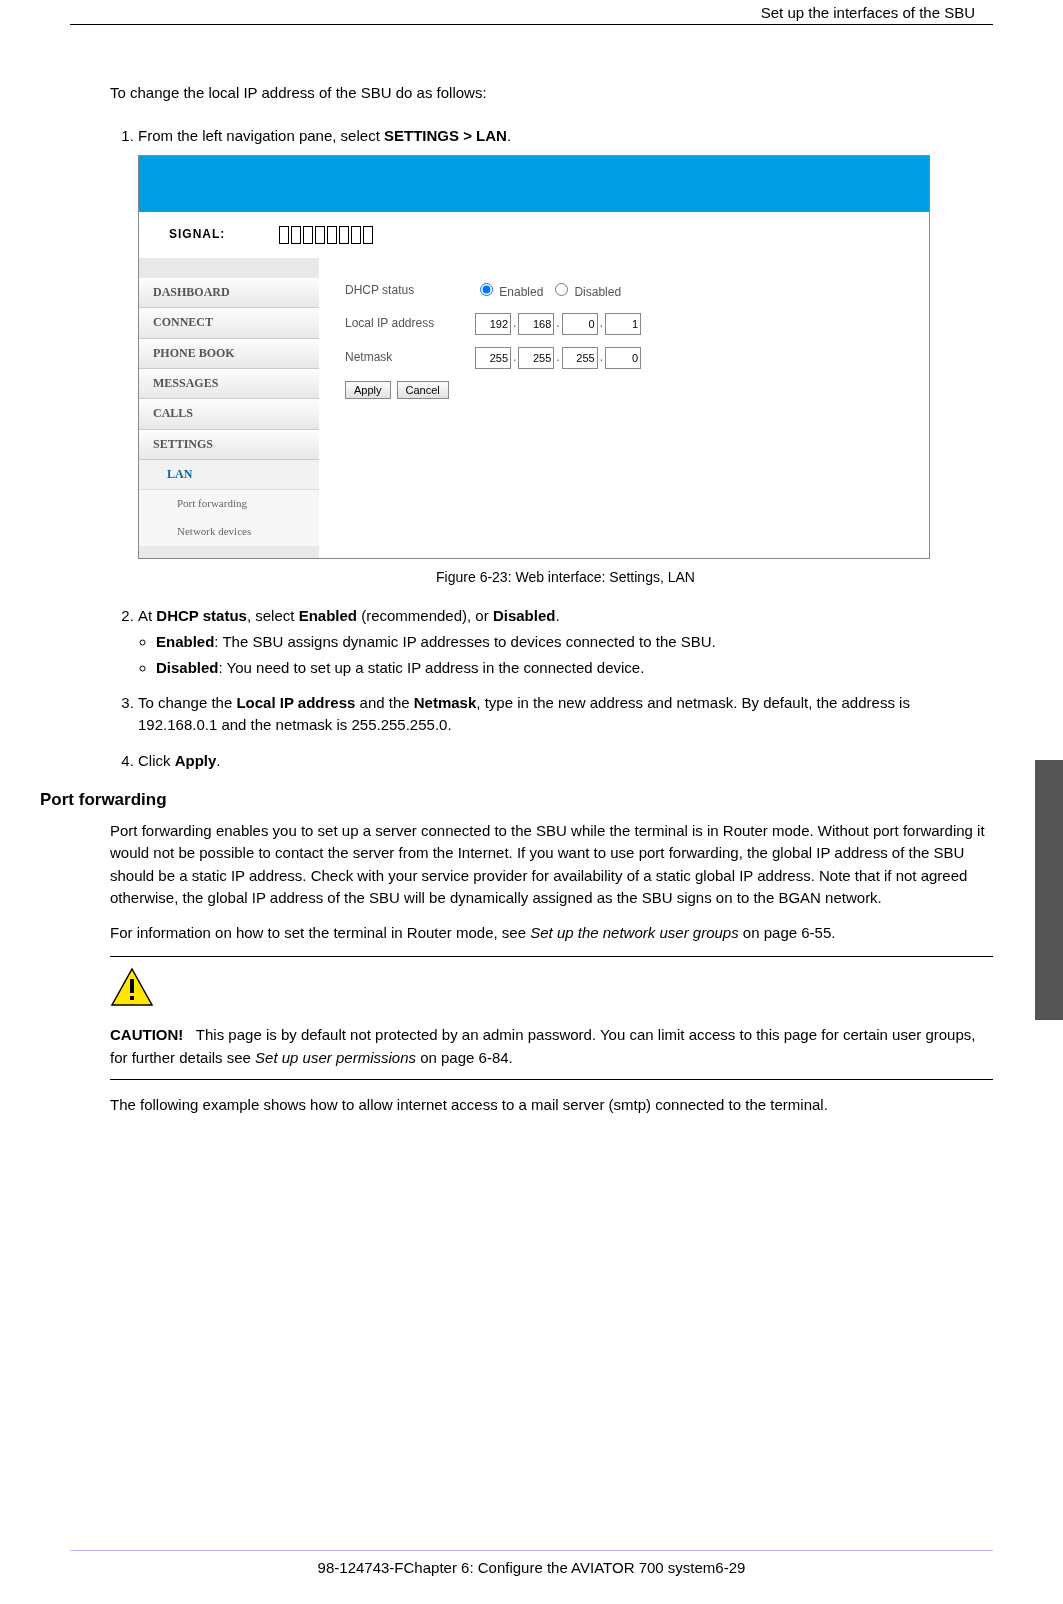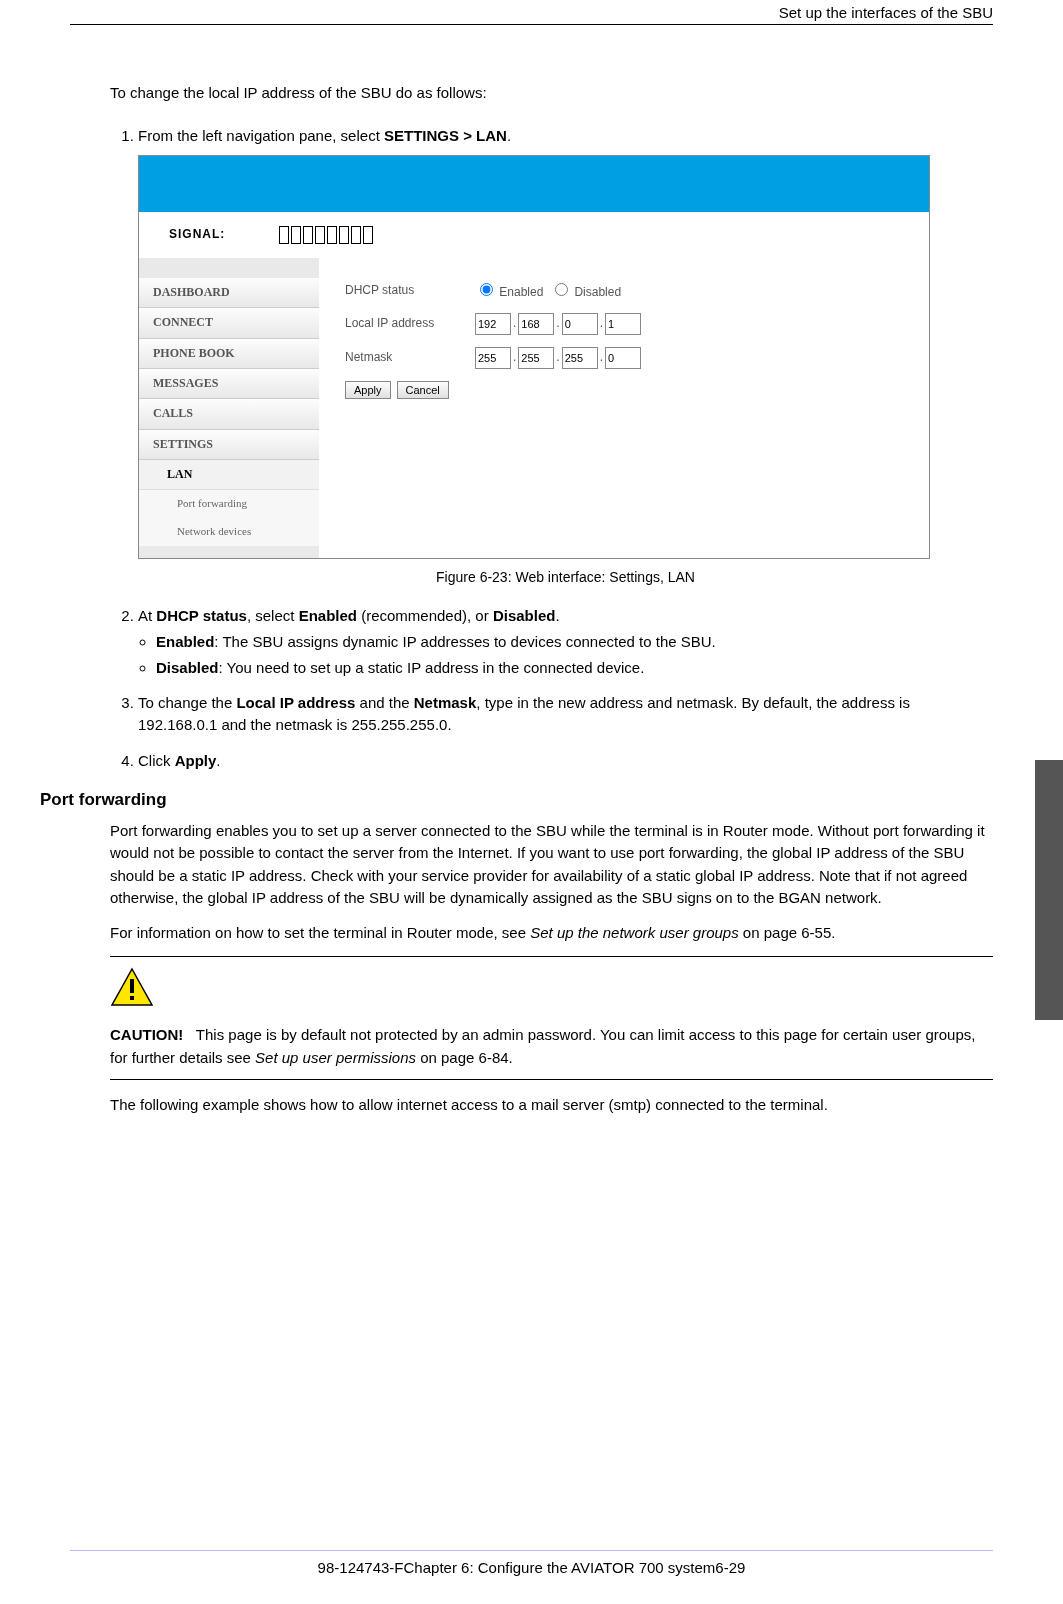--- a/index.html
+++ b/index.html
@@ -20,21 +20,21 @@
   .header-line {
     position: absolute;
     top: 24px;
     left: 70px;
     right: 70px;
     border-top: 1px solid #000;
   }
   .header-title {
     position: absolute;
     top: 4px;
-    right: 70px;
+    right: 88px;
     font-size: 15px;
   }
   .content {
     position: absolute;
     top: 84px;
     left: 110px;
     right: 70px;
   }
   .intro {
     margin-bottom: 24px;
@@ -94,21 +94,21 @@
     padding: 6px 14px;
     border-bottom: 1px solid #ccc;
     background: linear-gradient(#fdfdfd,#e8e8e8);
     font-weight: bold;
     color: #555;
   }
   .sub-item {
     padding: 6px 14px 6px 28px;
     background: #f2f2f2;
     font-weight: bold;
-    color: #000000;
+    color: #0369a1;
     border-bottom: 1px solid #ddd;
   }
   .sub-sub {
     padding: 6px 14px 6px 38px;
     background: #f7f7f7;
     color: #666;
     font-size: 11px;
   }
   .mainpanel {
     flex: 1;
@@ -126,21 +126,21 @@
   .form-row {
     display: flex;
     align-items: center;
     margin-bottom: 12px;
   }
   .form-row .flabel { width: 130px; }
   .octet {
     width: 30px;
     height: 18px;
     font-size: 11px;
-    text-align: left;
+    text-align: right;
     padding: 1px 2px;
     border: 1px solid #888;
     font-family: Verdana, Arial, sans-serif;
   }
   .dot { margin: 0 2px; color:#555; }
   .btn {
     font-family: Verdana, Arial, sans-serif;
     font-size: 11px;
     padding: 2px 8px;
     border: 1px solid #888;

